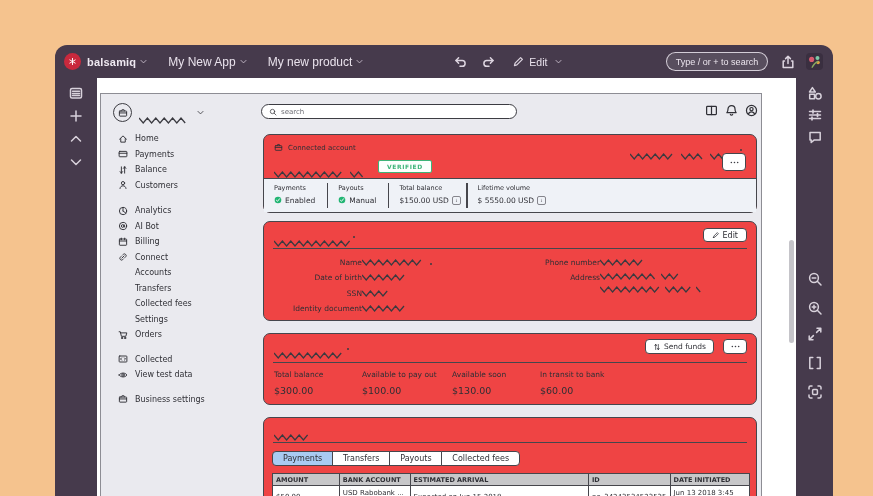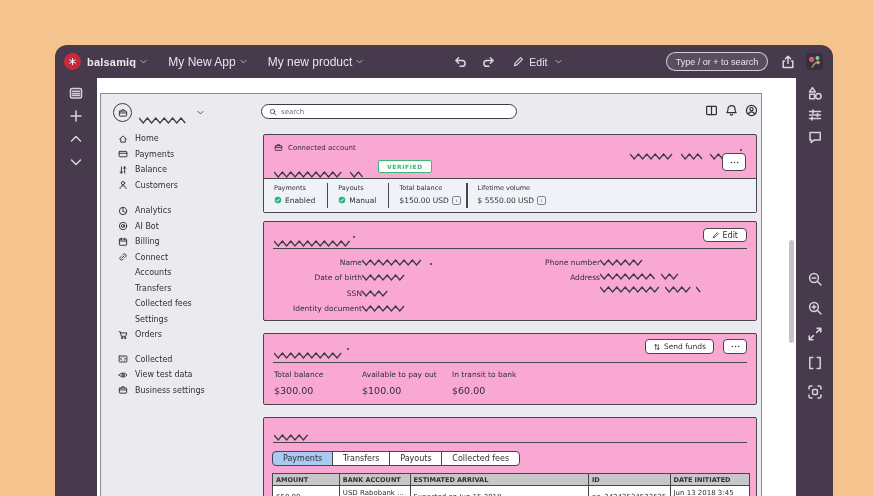--- a/index.html
+++ b/index.html
@@ -53,21 +53,21 @@
   .nav-item.child{ padding-left:34px; }
   .gap-top{ margin-top:10px; }
 
   
   .wf-search{ position:absolute; left:160px; top:10px; width:256px; height:15px; border:1.1px solid #3c3c42; border-radius:8px; background:#fff; display:flex; align-items:center; gap:4px; padding:0 7px; font-size:7px; color:#6d6d74; }
   .wf-search .ic{ width:8px; height:8px; color:#3c3c42; }
   .wf-top-icons{ position:absolute; left:604px; top:10px; display:flex; gap:7px; color:#2f2f35; }
   .wf-top-icons .ic{ width:13px; height:13px; }
 
   
-  .card{ position:absolute; background:#f9a8d4; border:1.2px solid #46464c; border-radius:2px; }
+  .card{ position:absolute; background:#ef4444; border:1.2px solid #46464c; border-radius:7px; }
   .card1{ left:162px; top:40px;  width:494px; height:79px; }
   .card2{ left:162px; top:127px; width:494px; height:100px; }
   .card3{ left:162px; top:239px; width:494px; height:72px; }
   .card4{ left:162px; top:323px; width:494px; height:170px; }
 
   .ca-head{ position:absolute; left:10px; top:8px; display:flex; align-items:center; gap:5px; font-size:7px; }
   .ca-head .ic{ width:9px; height:9px; }
   .ca-squigs{ position:absolute; right:14px; top:10px; display:flex; align-items:center; gap:5px; }
   .ca-name{ position:absolute; left:10px; top:25px; display:flex; align-items:center; gap:6px; }
   .badge-verified{ font-size:6px; font-weight:700; letter-spacing:.6px; color:#3eb479; border:1.1px solid #3eb479; border-radius:2px; padding:2px 8px; background:#fdfffd; margin-left:6px; }
@@ -341,21 +341,21 @@
               </div>
             <div class="nav-item">
                 <span class="nav-ic" data-icon="eye">
                   <svg viewBox="0 0 16 16">
                     <path d="M1.8 8C4.2 3.8 11.8 3.8 14.2 8 11.8 12.2 4.2 12.2 1.8 8Z"></path>
                     <circle cx="8" cy="8" r="2"></circle>
                   </svg>
                 </span>
                 <span>View test data</span>
               </div>
-            <div class="nav-item" style="">
+            <div class="nav-item" style="margin-top:9px">
                 <span class="nav-ic" data-icon="briefcase">
                   <svg viewBox="0 0 16 16">
                     <rect x="2.2" y="4.8" width="11.6" height="8.2" rx="1"></rect>
                     <path d="M6 4.8V3.6a1 1 0 0 1 1-1h2a1 1 0 0 1 1 1v1.2M2.2 7.9h11.6"></path>
                   </svg>
                 </span>
                 <span>Business settings</span>
               </div>
           </div>
         </div>
@@ -592,20 +592,24 @@
           <div class="hdiv" style="top:28px"></div>
           <div class="c3-stats">
             <div class="c3-stat b1">
                 <div class="c3-label">Total balance</div>
                 <div class="c3-val">$300.00</div>
               </div>
             <div class="c3-stat b2">
                 <div class="c3-label">Available to pay out</div>
                 <div class="c3-val">$100.00</div>
               </div>
+            <div class="c3-stat b3">
+                <div class="c3-label">Available soon</div>
+                <div class="c3-val">$130.00</div>
+              </div>
             <div class="c3-stat">
                 <div class="c3-label">In transit to bank</div>
                 <div class="c3-val">$60.00</div>
               </div>
           </div>
         </div>
 
         <div class="card card4">
           <div class="c-title" style="top:8px">
               <span class="squig" style="width: 34px; height: 7px;"><svg width="34" height="7" viewBox="0 0 34 7">

